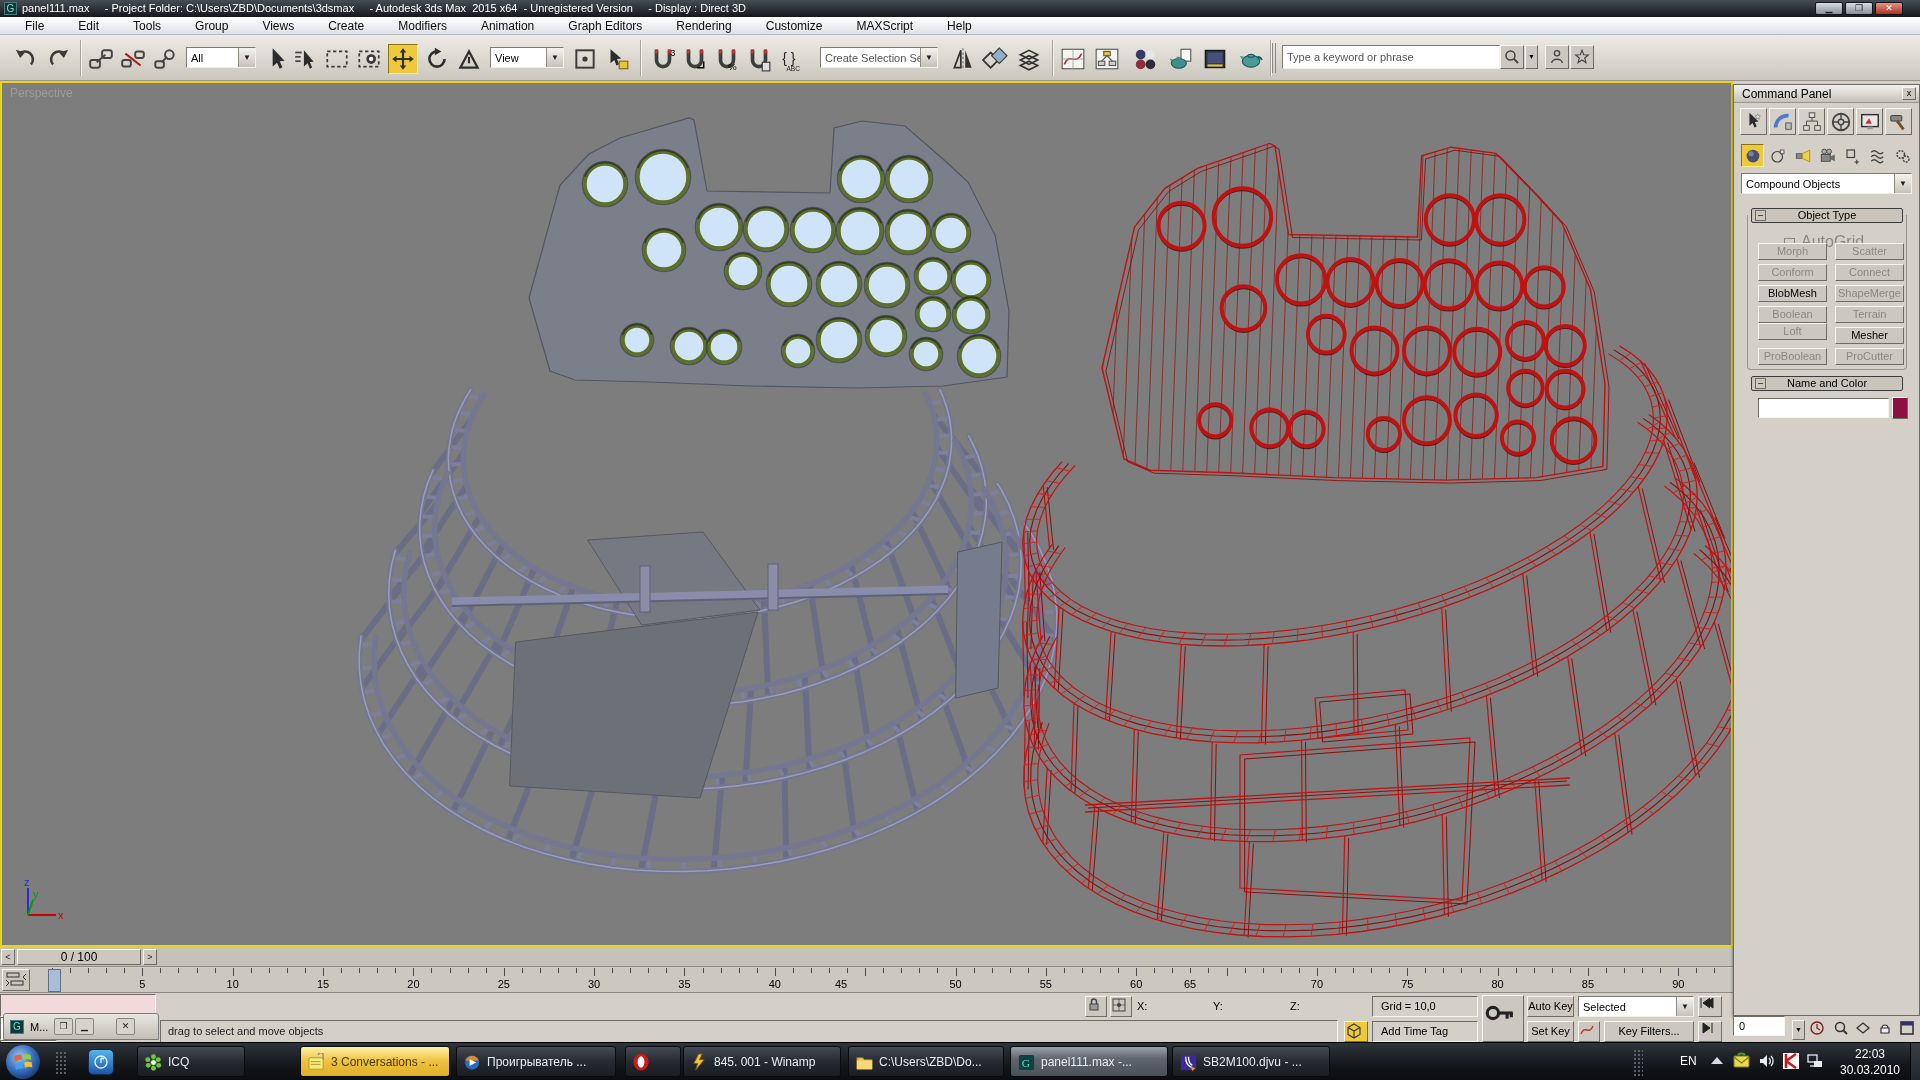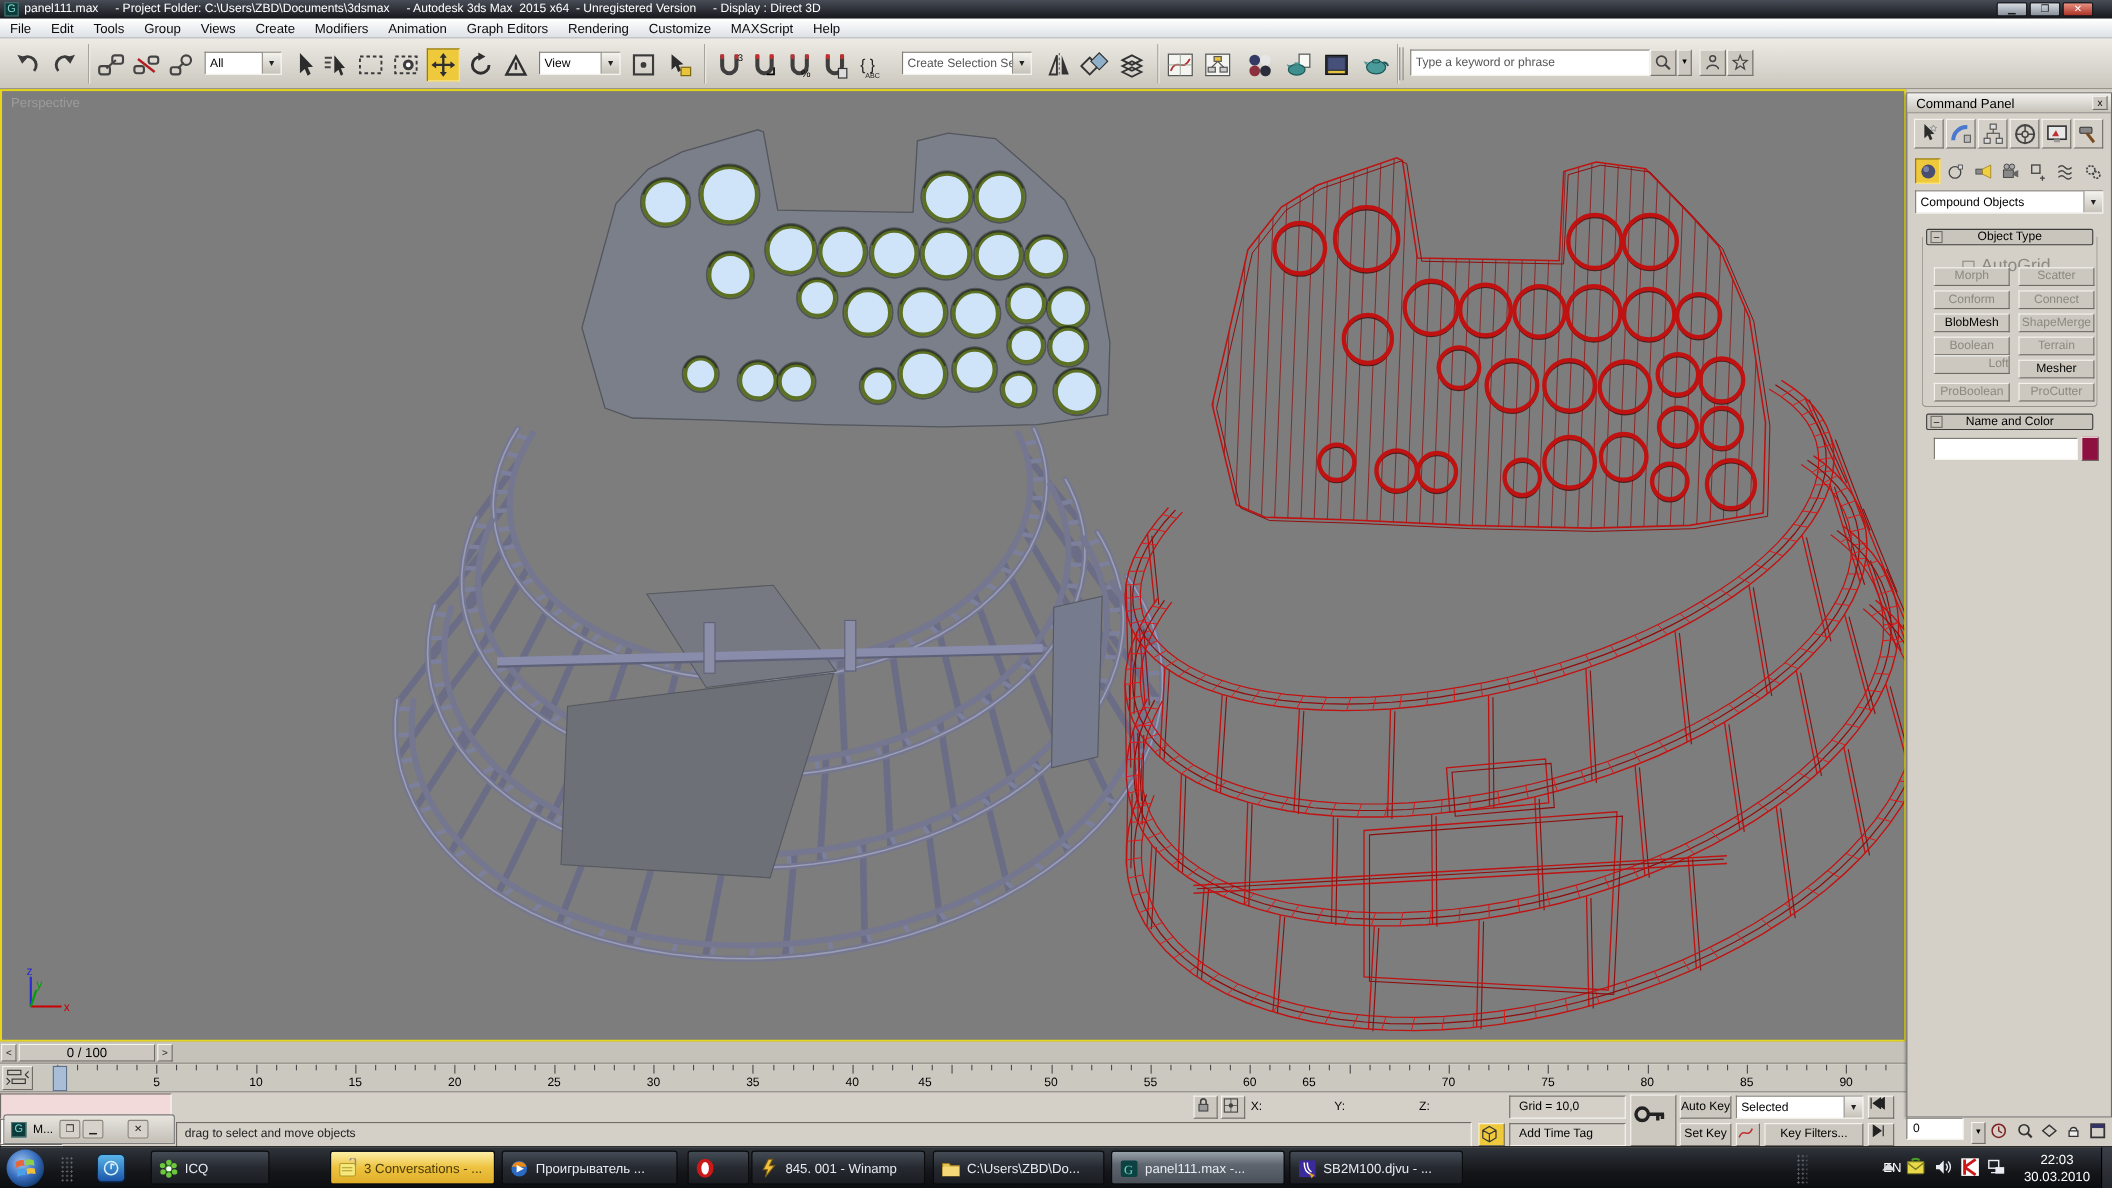--- a/index.html
+++ b/index.html
@@ -4,21 +4,21 @@
 <style>
 *{margin:0;padding:0;box-sizing:border-box}
 html,body{width:1920px;height:1080px;overflow:hidden;font-family:"Liberation Sans",sans-serif;background:#d4d0c8}
 #page{position:relative;width:1920px;height:1080px}
 #titlebar{position:absolute;left:0;top:0;width:1920px;height:17px;background:linear-gradient(#474c56,#15171b);color:#fff;font-size:11px}
 #titlebar .ttext{position:absolute;left:22px;top:2px;white-space:pre}
 #appicon{position:absolute;left:4px;top:2px;width:13px;height:13px;background:#0d3a3a;border:1px solid #49797a;color:#7fd8cf;font-size:10px;line-height:11px;text-align:center}
 .winbtn{position:absolute;top:2px;width:28px;height:13px;border:1px solid #14161a;border-radius:2px;background:linear-gradient(#d8dde2,#878f9a);color:#1a1a1a;font-size:9px;text-align:center;line-height:11px}
 #btn-close{background:linear-gradient(#ea9183,#a93225);color:#fff}
 #menubar{position:absolute;left:0;top:17px;width:1920px;height:18px;background:linear-gradient(#ffffff,#dde1e6);border-bottom:1px solid #b6bac1}
-.menuitem{float:left;padding:2px 9px 0 9px;font-size:12px;color:#0a0a0a;height:30px}
+.menuitem{float:left;padding:2px 9px 0 25px;font-size:12px;color:#0a0a0a;height:30px}
 #toolbar{position:absolute;left:0;top:35px;width:1920px;height:46px;background:linear-gradient(#edebe5,#cbc7be);border-bottom:1px solid #98948c}
 .ticon{position:absolute;top:9px;width:30px;height:30px;display:flex;align-items:center;justify-content:center}
 .ticon.active{background:#efc93c;border:1px solid;border-color:#8a7314 #fbe98a #fbe98a #8a7314}
 .tsep{position:absolute;top:5px;width:2px;height:36px;border-left:1px solid #a8a49b;border-right:1px solid #f4f2ec}
 .combo{position:absolute;height:21px;background:#fff;border:1px solid;border-color:#7e7a72 #f2f0ea #f2f0ea #7e7a72;font-size:11px}
 .combo .cval{position:absolute;left:4px;top:4px;color:#000;white-space:nowrap}
 .combo .cph{color:#555}
 .combo .carr{position:absolute;right:0;top:0;bottom:0;width:17px;background:linear-gradient(#f4f3ef,#c6c2b9);border-left:1px solid #8f8b82;text-align:center;font-size:8px;color:#222;line-height:19px}
 .raised{background:#ccc8c0;border:1px solid;border-color:#f7f5f0 #6f6c65 #6f6c65 #f7f5f0}
 .sunk{border:1px solid;border-color:#6f6c65 #f7f5f0 #f7f5f0 #6f6c65}
@@ -1287,21 +1287,21 @@
         <div style="position: absolute; left: 13px; top: 130px; width: 160px; height: 155px; border-right: 1px solid rgb(151, 147, 139); border-bottom: 1px solid rgb(151, 147, 139); border-left: 1px solid rgb(151, 147, 139); border-image: initial; border-top: none; border-radius: 0px 0px 4px 4px;"></div>
         <div style="position: absolute; left: 50px; top: 148px; font-size: 16px; color: rgb(139, 137, 127);"><span style="display:inline-block;width:11px;height:11px;background:#d4d0c8;border:1px solid #8b897f;vertical-align:-2px;margin-right:6px"></span><span>AutoGrid</span></div>
         <div class="otbtn disabled" style="left: 24px; top: 158px;">Morph</div>
         <div class="otbtn disabled" style="left: 101px; top: 158px;">Scatter</div>
         <div class="otbtn disabled" style="left: 24px; top: 179px;">Conform</div>
         <div class="otbtn disabled" style="left: 101px; top: 179px;">Connect</div>
         <div class="otbtn" style="left: 24px; top: 200px;">BlobMesh</div>
         <div class="otbtn disabled" style="left: 101px; top: 200px;">ShapeMerge</div>
         <div class="otbtn disabled" style="left: 24px; top: 221px;">Boolean</div>
         <div class="otbtn disabled" style="left: 101px; top: 221px;">Terrain</div>
-        <div class="otbtn disabled" style="left: 24px; top: 238px; text-align: right;">Loft</div>
+        <div class="otbtn disabled" style="left: 24px; top: 238px;">Loft</div>
         <div class="otbtn" style="left: 101px; top: 242px;">Mesher</div>
         <div class="otbtn disabled" style="left: 24px; top: 263px;">ProBoolean</div>
         <div class="otbtn disabled" style="left: 101px; top: 263px;">ProCutter</div>
         <div class="rollhead" style="top: 291px;">Name and Color<div class="rollminus">–</div></div>
         <div class="sunk" style="position: absolute; left: 24px; top: 313px; width: 131px; height: 20px; background: rgb(255, 255, 255);"></div>
         <div class="raised" style="position: absolute; left: 158px; top: 312px; width: 16px; height: 22px; background: rgb(142, 16, 64);"></div>
       </div>
 </div>
 
 <div id="bottomright">
@@ -1436,21 +1436,21 @@
         <div class="tbicon">
           <svg width="19" height="19" viewBox="0 0 20 20">
             <rect x="2" y="2" width="16" height="16" fill="#3a2a9a"></rect>
             <path d="M7 4 C7 12 10 14 13 15 M10 4 C10 10 12 12 14 13" stroke="#fff" fill="none" stroke-width="1.4"></path>
             <path d="M12 14 l5 2 -3 3 Z" fill="#e8a020"></path>
           </svg>
         </div>
         <div class="tblabel" style="width: 122px;">SB2M100.djvu - ...</div>
       </div>
       <div style="position: absolute; left: 1633px; top: 6px; width: 10px; height: 28px; background-image: radial-gradient(rgb(90, 96, 104) 1px, transparent 1px); background-size: 4px 4px;"></div>
-      <div style="position: absolute; left: 1680px; top: 11px; color: rgb(255, 255, 255); font-size: 12px; margin-left: 32px;">EN</div>
+      <div style="position: absolute; left: 1680px; top: 11px; color: rgb(255, 255, 255); font-size: 12px;">EN</div>
       <div style="position: absolute; left: 1711px; top: 14px; width: 0px; height: 0px; border-left: 6px solid transparent; border-right: 6px solid transparent; border-bottom: 7px solid rgb(216, 220, 224);"></div>
       <div style="position: absolute; left: 1733px; top: 9px; width: 18px; height: 18px;">
         <svg width="18" height="18" viewBox="0 0 18 18">
           <rect x="1" y="4" width="15" height="11" rx="1" fill="#e8d84a" stroke="#7a7a20"></rect>
           <path d="M1 5 L8.5 11 L16 5" fill="none" stroke="#7a7a20" stroke-width="1.2"></path>
           <path d="M5 3 c1-2 6-2 7 0" stroke="#4a9a2a" stroke-width="2" fill="none"></path>
         </svg>
       </div>
       <div style="position: absolute; left: 1758px; top: 9px; width: 18px; height: 18px;">
         <svg width="18" height="18" viewBox="0 0 18 18">

